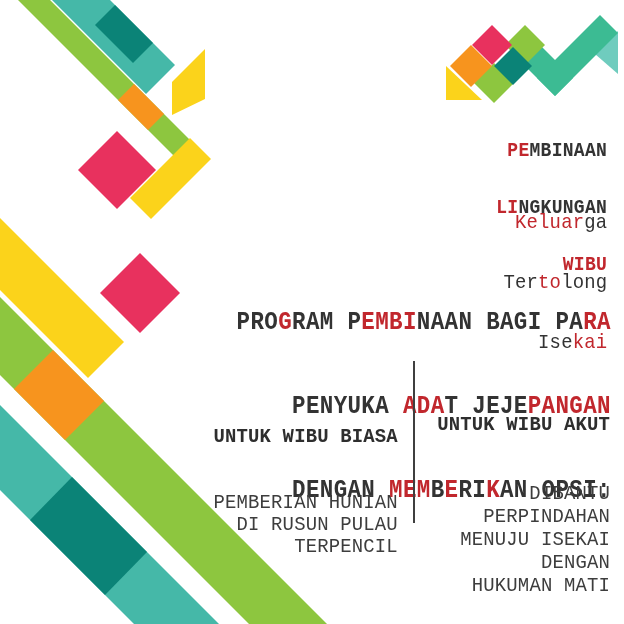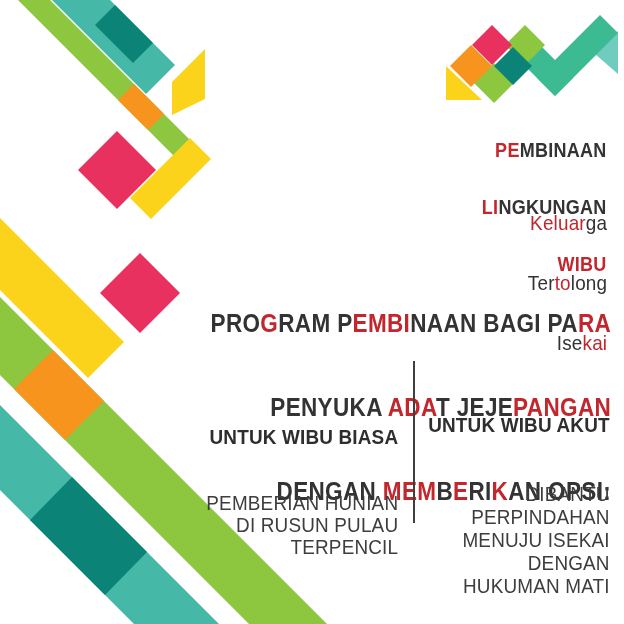--- a/index.html
+++ b/index.html
@@ -3,21 +3,21 @@
 <meta charset="utf-8">
 <style>
   :root{
     --lime:#8DC63F; --teal:#45B8A8; --teal-dark:#0B8377; --seafoam:#3CBB93;
     --teal-light:#6FCCBE; --orange:#F7941E; --pink:#E8315E; --yellow:#FBD31B;
     --red:#C1272D; --ink:#333333;
   }
   html,body{margin:0;padding:0;background:#e9e9e9;}
   .canvas{
     position:relative;width:624px;height:624px;margin:0 auto;background:#ffffff;
-    overflow:hidden;font-family:Liberation Sans, sans-serif;color:var(--ink);
+    overflow:hidden;font-family:Liberation Mono, monospace;color:var(--ink);
   }
   svg{display:block}
   .bg{position:absolute;left:0;top:0;}
   .logo-mark{position:absolute;left:445px;top:12px;}
   .txt{position:absolute;text-align:right;transform:scaleX(.9);transform-origin:100% 0;white-space:pre;}
   .logo-title{right:17px;top:103px;font-size:20px;line-height:19px;font-weight:bold;letter-spacing:.3px;}
   .logo-tagline{right:17px;top:173px;font-size:21px;line-height:20px;letter-spacing:.2px;}
   .heading{right:13px;top:253px;font-size:25px;line-height:28px;font-weight:bold;letter-spacing:.4px;}
   .opt{font-size:21px;letter-spacing:.2px;color:#3d3d3d;}
   .opt-left{right:226px;top:382px;line-height:22px;}

